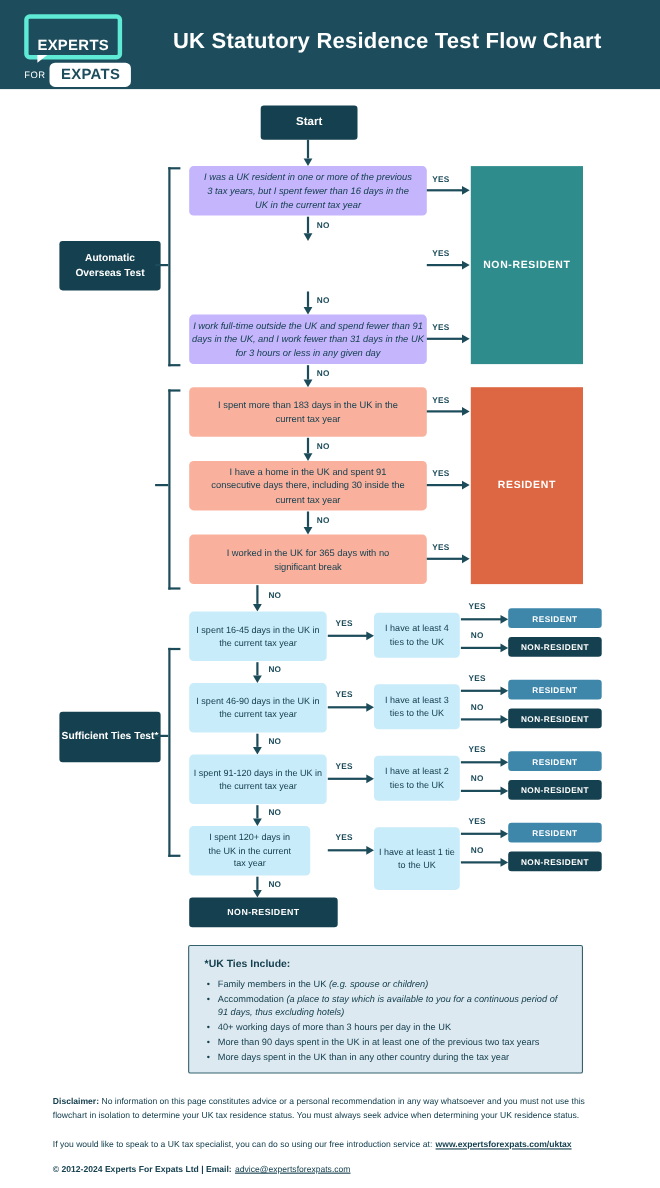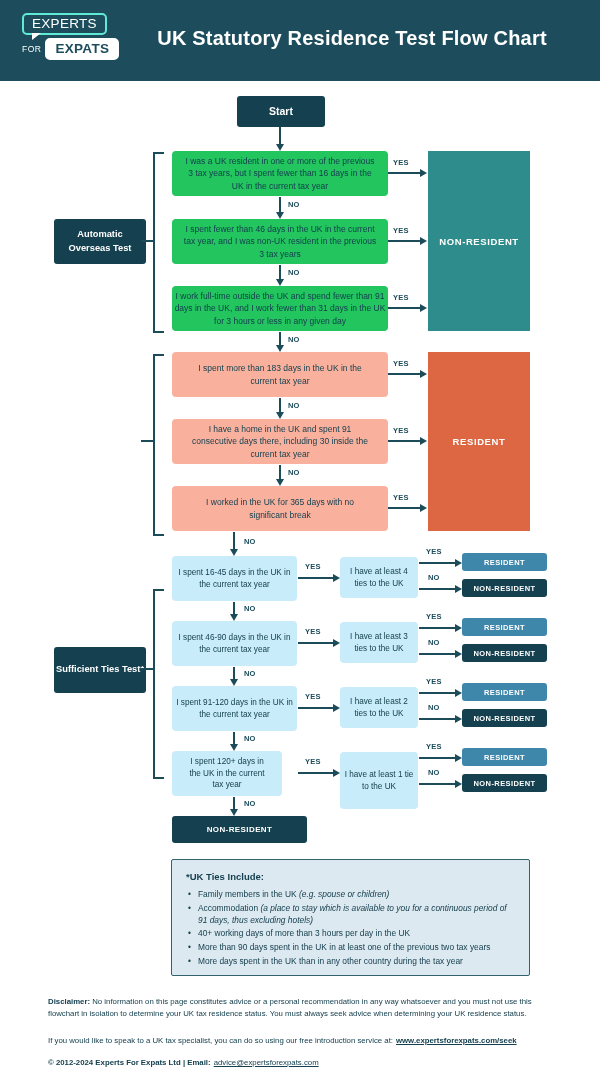--- a/index.html
+++ b/index.html
@@ -2,35 +2,35 @@
 <html><head>
 <meta charset="utf-8">
 <style>
   html,body { margin:0; padding:0; background:#ffffff; }
   body { font-family:"Liberation Sans", sans-serif; }
   .canvas { position:relative; width:600px; height:1080px; background:#ffffff; overflow:hidden; }
 
   
   .header { position:absolute; left:0; top:0; width:600px; height:81px; background:#1d4d5c; }
   .logo { position:absolute; left:22px; top:13px; }
-  .logo-top { position:relative; display:inline-block; border:2px solid #5eead4; border-radius:5px;
-              padding:1px 8px 2px; color:#fff; font-weight:normal; font-size:13.5px; letter-spacing:0.3px; }
+  .logo-top { position:relative; display:inline-block; border:4px solid #5eead4; border-radius:5px;
+              padding:16px 8px 2px; color:#fff; font-weight:bold; font-size:13.5px; letter-spacing:0.3px; }
   .logo-top::after { content:""; position:absolute; left:8px; bottom:-7px; width:0; height:0;
               border-top:7px solid #fff; border-right:9px solid transparent; }
   .logo-row { display:flex; align-items:center; margin-top:3px; }
   .logo-for { color:#fff; font-size:8.5px; letter-spacing:0.5px; margin-right:4px; }
   .logo-expats { position:relative; background:#fff; border:2px solid #fff; border-radius:5px;
               padding:1px 8px 2px; color:#1d4d5c; font-weight:bold; font-size:13.5px; letter-spacing:0.3px; }
   .title { position:absolute; left:112px; right:8px; top:27px; margin:0; text-align:center;
               color:#ffffff; font-size:20px; font-weight:bold; letter-spacing:0.2px; }
 
   
   .box { position:absolute; border-radius:4px; color:#15404f; display:flex; align-items:center;
          justify-content:center; text-align:center; font-size:8.5px; line-height:1.45; }
-  .teal   { background:#22c55e; }
+  .teal   { background:#c4b5fd;font-style:italic; }
   .salmon { background:#f9b19e; }
   .lblue  { background:#c9ecfa; font-size:8.2px; }
   .dark   { background:#15404f; color:#fff; font-weight:bold; }
   .startbox { font-size:10.5px; border-radius:3px; }
   .seclabel { font-size:9.3px; line-height:1.4; border-radius:3px; padding:0 2px; }
   .bigres { position:absolute; display:flex; align-items:center; justify-content:center; color:#fff;
             font-weight:bold; font-size:9.5px; letter-spacing:0.6px; }
   .bigteal   { background:#2f8c8c; }
   .bigorange { background:#dc6742; }
   .small-res { position:absolute; border-radius:3px; color:#fff; font-weight:bold; font-size:7.5px;
@@ -82,21 +82,20 @@
 
   <div class="box dark startbox" style="left:237px;top:96px;width:88px;height:31px;">Start</div>
   <div class="v" style="left:279px;top:127px;height:17px;"></div>
   <div class="ahd" style="left:276px;top:144px;"></div>
 
   <div class="box dark seclabel" style="left:54px;top:219px;width:88px;height:45px;">Automatic Overseas Test</div>
   <div class="hl" style="left:141px;top:240px;width:12px;"></div>
   <div class="bracket" style="left:153px;top:152px;height:177px;"></div>
 
   <div class="box teal" style="left:172px;top:151px;width:216px;height:45px;padding:0 10px;box-sizing:border-box;">I was a UK resident in one or more of the previous 3 tax years, but I spent fewer than 16 days in the UK in the current tax year</div>
-  <div class="box teal" style="left:172px;top:219px;width:216px;height:45px;padding:0 10px;box-sizing:border-box;">I spent fewer than 46 days in the UK in the current tax year, and I was non-UK resident in the previous 3 tax years</div>
   <div class="box teal" style="left:172px;top:286px;width:216px;height:45px;padding:0 2px;box-sizing:border-box;">I work full-time outside the UK and spend fewer than 91 days in the UK, and I work fewer than 31 days in the UK for 3 hours or less in any given day</div>
 
   <div class="v" style="left:279px;top:197px;height:15px;"></div>
   <div class="ahd" style="left:276px;top:212px;"></div>
   <div class="tag" style="left:288px;top:200px;">NO</div>
 
   <div class="v" style="left:279px;top:265px;height:14px;"></div>
   <div class="ahd" style="left:276px;top:279px;"></div>
   <div class="tag" style="left:288px;top:268px;">NO</div>
 
@@ -231,17 +230,17 @@
       <li><span>Family members in the UK </span><span class="it">(e.g. spouse or children)</span></li>
       <li><span>Accommodation </span><span class="it">(a place to stay which is available to you for a continuous period of 91 days, thus excluding hotels)</span></li>
       <li><span>40+ working days of more than 3 hours per day in the UK</span></li>
       <li><span>More than 90 days spent in the UK in at least one of the previous two tax years</span></li>
       <li><span>More days spent in the UK than in any other country during the tax year</span></li>
     </ul>
   </div>
 
   <p class="footer-p" style="top:996px;"><strong>Disclaimer:</strong><span> No information on this page constitutes advice or a personal recommendation in any way whatsoever and you must not use this flowchart in isolation to determine your UK tax residence status. You must always seek advice when determining your UK residence status.</span></p>
 
-  <p class="footer-p" style="top:1035px;"><span>If you would like to speak to a UK tax specialist, you can do so using our free introduction service at:</span><a class="link" href="#">www.expertsforexpats.com/seek</a></p>
+  <p class="footer-p" style="top:1035px;"><span>If you would like to speak to a UK tax specialist, you can do so using our free introduction service at:</span><a class="link" href="#">www.expertsforexpats.com/uktax</a></p>
 
   <p class="footer-p" style="top:1057px;"><strong>© 2012-2024 Experts For Expats Ltd | Email:</strong><a class="email" href="#">advice@expertsforexpats.com</a></p>
 
 </div>
 
 </body></html>

